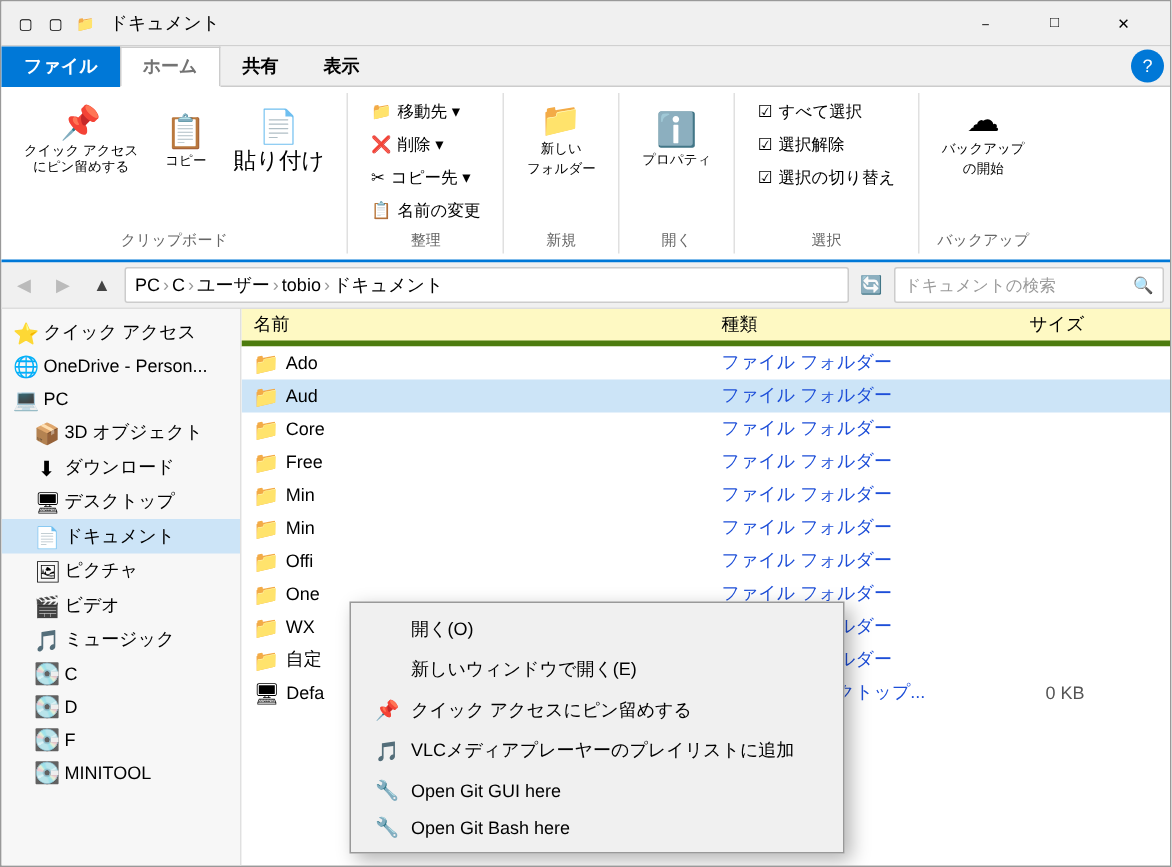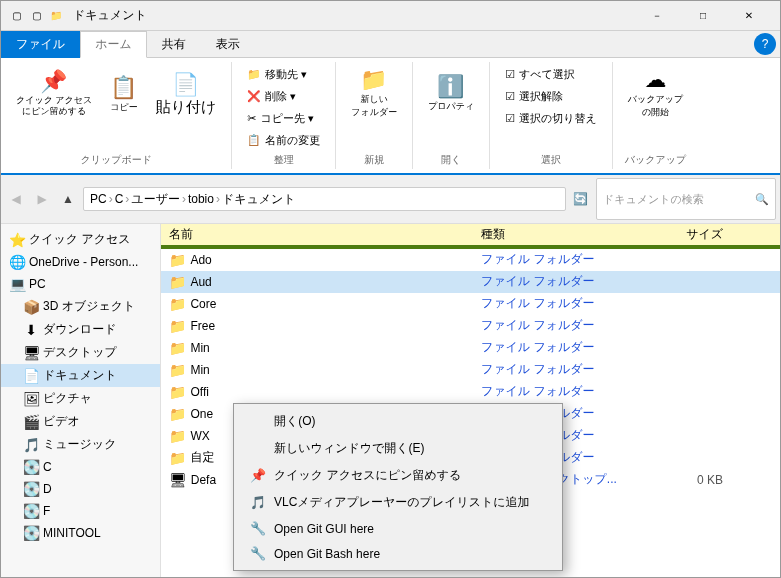--- a/index.html
+++ b/index.html
@@ -77,20 +77,21 @@
       display: flex;
       background: #f0f0f0;
       border-bottom: 1px solid #ccc;
     }
     .ribbon-tab {
       padding: 4px 14px;
       font-size: 12px;
       cursor: pointer;
       border: 1px solid transparent;
       margin-bottom: -1px;
+      font-weight: bold;
     }
     .ribbon-tab.active {
       background: #fff;
       border-color: #ccc #ccc #fff #ccc;
       color: #737373;
     }
     .ribbon-tab.file-tab {
       background: #0078d7;
       color: #fff;
       padding: 4px 14px;
@@ -191,21 +192,21 @@
       padding: 0 6px;
       font-size: 12px;
       border-radius: 2px;
     }
     .path-sep { color: #999; margin: 0 2px; }
     .search-box {
       display: flex;
       align-items: center;
       background: #fff;
       border: 1px solid #ccc;
-      height: 42px;
+      height: 24px;
       width: 180px;
       padding: 0 6px;
       font-size: 11px;
       border-radius: 2px;
       color: #999;
     }
 
     
     .main-area {
       display: flex;
@@ -283,21 +284,21 @@
       font-size: 11px;
       color: #444;
       gap: 16px;
       flex-shrink: 0;
     }
 
     
     .context-menu-overlay {
       position: absolute;
       left: 220px;
-      top: 179px;
+      top: 195px;
       z-index: 100;
       padding-left: 12px;
     }
     .context-menu {
       background: #f0f0f0;
       border: 1px solid #999;
       box-shadow: 4px 4px 12px rgba(0,0,0,0.3);
       min-width: 260px;
       padding: 4px 0;
     }

